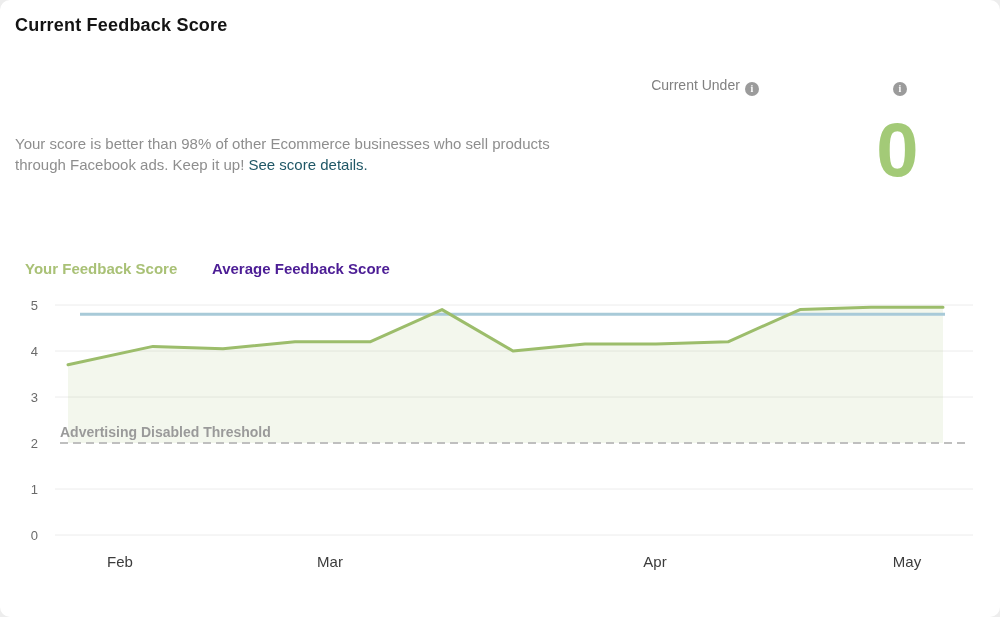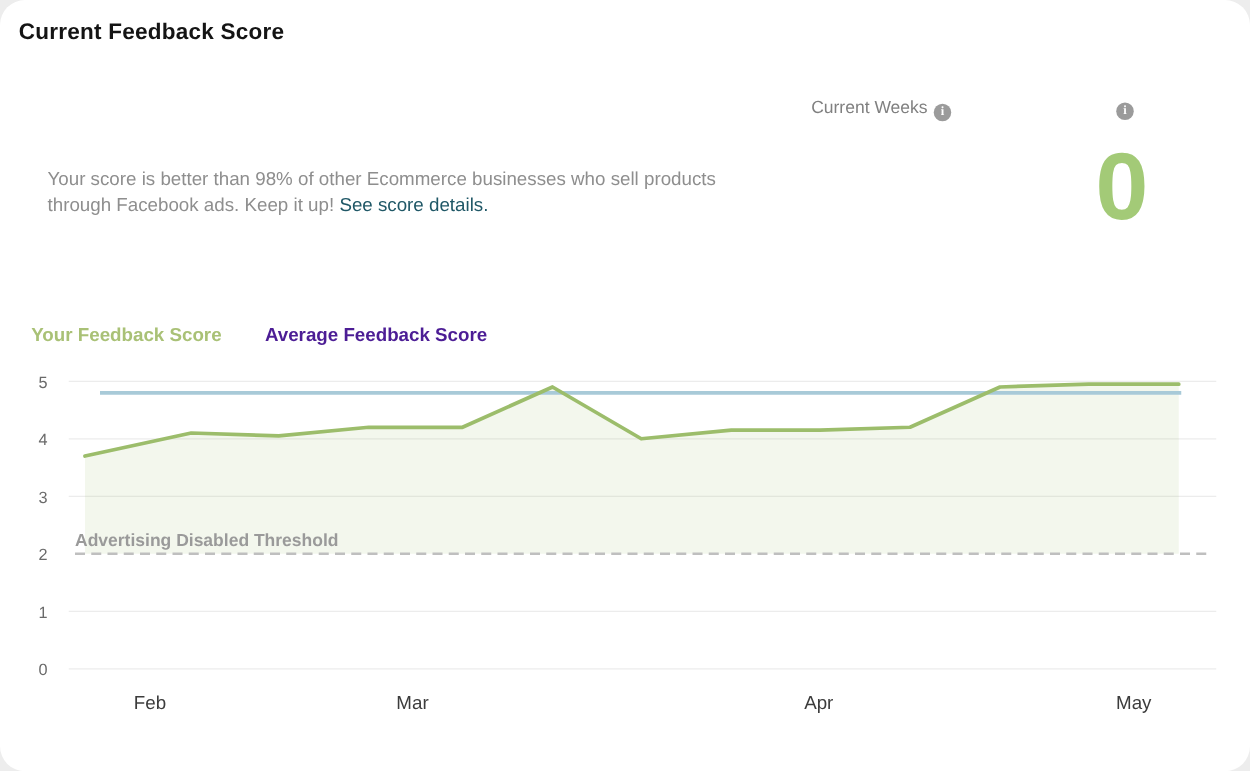--- a/index.html
+++ b/index.html
@@ -1,24 +1,24 @@
 <!DOCTYPE html>
 <html style="--accent-green: #97c35f; --value-green: #a3ca77; --link-teal: #1f5766;"><head>
 <meta charset="utf-8">
 <style>
   html,body{margin:0;padding:0;background:#ededed;}
   body{width:1000px;height:617px;font-family:"Liberation Sans","DejaVu Sans",sans-serif;}
-  .card{position:relative;width:1000px;height:617px;background:#ffffff;border-radius:20px;overflow:hidden;}
+  .card{position:relative;width:1000px;height:617px;background:#ffffff;border-radius:10px;overflow:hidden;}
 
   .page-title{position:absolute;left:15px;top:15px;font-size:18px;font-weight:bold;color:#141414;letter-spacing:.2px;}
 
   .heading{position:absolute;left:15px;top:75px;font-size:22px;font-weight:bold;color:#3d3d3d;white-space:nowrap;}
   .heading .status{color:var(--accent-green,#97c35f);margin-left:6px;}
 
-  .desc{position:absolute;left:15px;top:118px;width:585px;font-size:15px;line-height:21px;color:#8e8e8e;margin-left:23px;}
+  .desc{position:absolute;left:15px;top:118px;width:585px;font-size:15px;line-height:21px;color:#8e8e8e;}
   .desc a{color:var(--link-teal,#1f5766);text-decoration:none;cursor:pointer;}
 
   .stat{position:absolute;top:76px;text-align:center;}
   .stat-current{left:615px;width:180px;}
   .stat-weeks{left:810px;width:175px;}
   .stat-label{font-size:14px;color:#808080;line-height:18px;}
   .info-icon{display:inline-block;width:14px;height:14px;line-height:14px;border-radius:50%;
     background:#9b9b9b;color:#ffffff;font-size:10px;font-weight:bold;text-align:center;
     margin-left:5px;vertical-align:-2px;cursor:pointer;font-family:"Liberation Serif","DejaVu Serif",serif;}
   .stat-icon-row{height:18px;}
@@ -39,21 +39,21 @@
 
 <div class="card">
 
   <div class="page-title">Current Feedback Score</div>
 
 
   <p class="desc"><span>Your score is better than 98% of other Ecommerce businesses who sell products through Facebook ads. Keep it up!</span>
     <a>See score details.</a></p>
 
   <div class="stat stat-current">
-    <div class="stat-label"><span>Current Weeks</span><span class="info-icon">i</span></div>
+    <div class="stat-label"><span>Current Under</span><span class="info-icon">i</span></div>
   </div>
 
   <div class="stat stat-weeks">
     <div class="stat-icon-row"><span class="info-icon">i</span></div>
     <div class="stat-value">0</div>
   </div>
 
   <div class="legend">
     <span class="legend-item legend-your">Your Feedback Score</span>
     <span class="legend-item legend-avg">Average Feedback Score</span>

